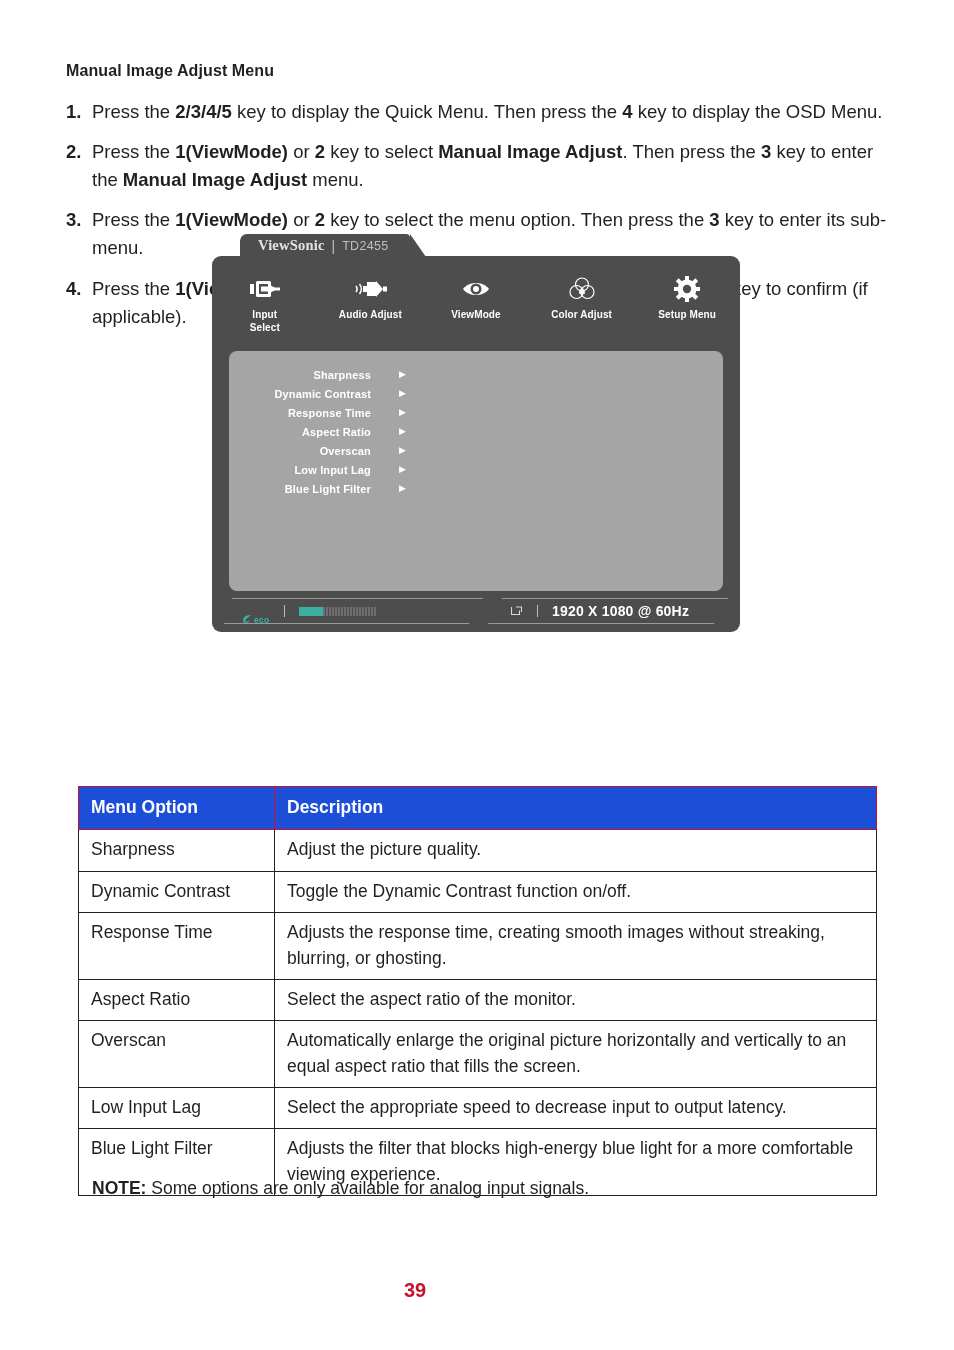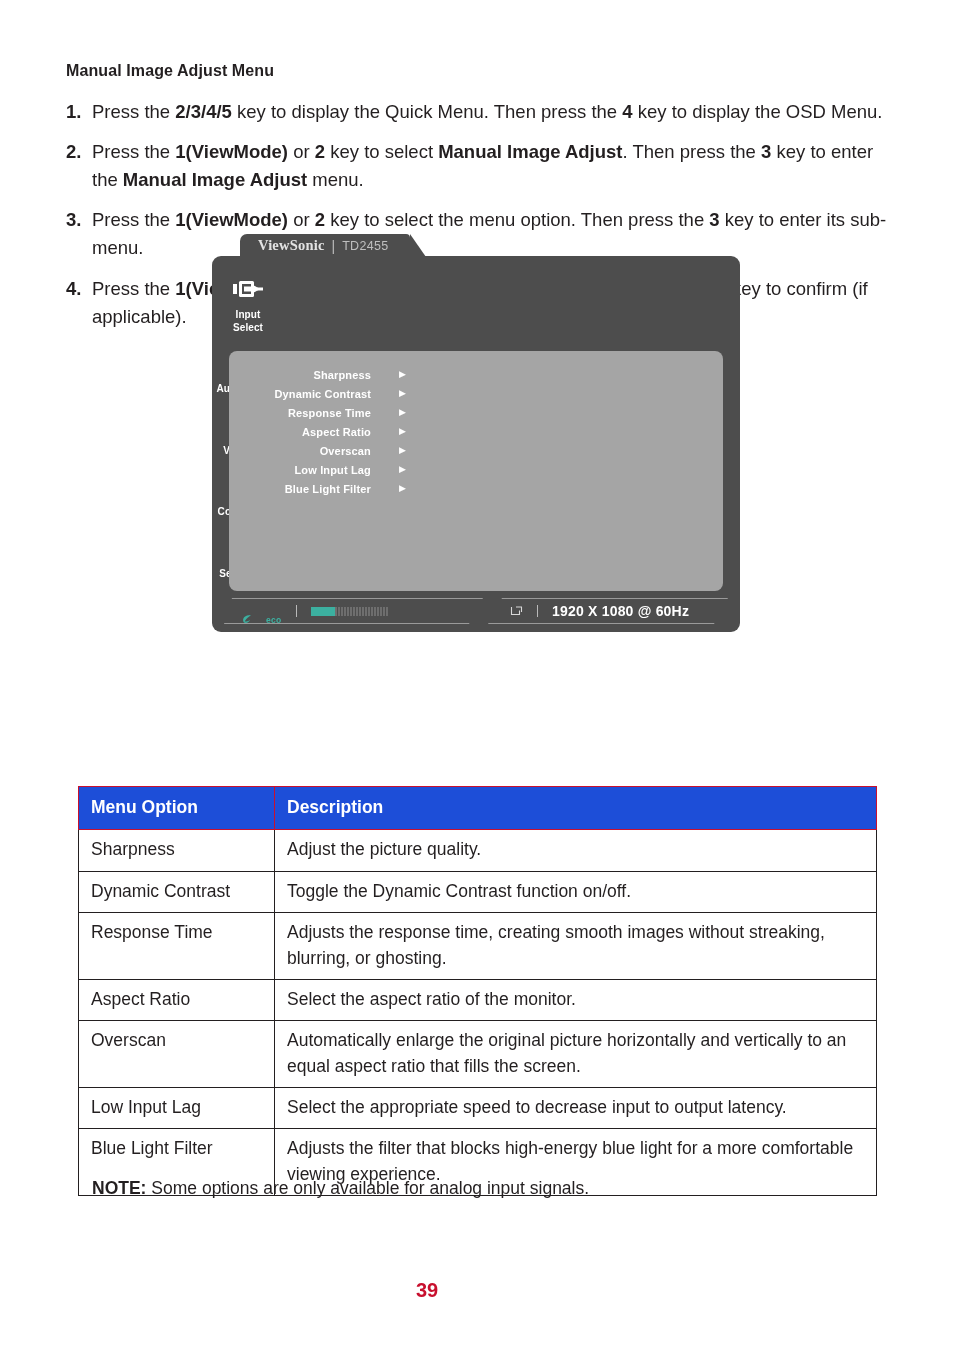--- a/index.html
+++ b/index.html
@@ -116,21 +116,20 @@
   .osd-iconbar {
     position: absolute;
     left: 0; top: 0;
     width: 528px;
     height: 100px;
     display: flex;
     align-items: flex-start;
     justify-content: space-around;
     padding-top: 12px;
     box-sizing: border-box;
-    flex-direction: column;
   }
   .osd-item {
     width: 72px;
     display: flex;
     flex-direction: column;
     align-items: center;
     padding: 6px 2px 8px 2px;
     border-radius: 7px;
     box-sizing: border-box;
   }
@@ -209,21 +208,21 @@
     clip-path: polygon(8px 0, 100% 0, calc(100% - 14px) 100%, 0 100%);
   }
   .status-seg.right {
     flex: 1 1 auto;
     padding-left: 22px;
     clip-path: polygon(14px 0, 100% 0, calc(100% - 14px) 100%, 0 100%);
   }
   .eco {
     display: flex;
     align-items: center;
-    gap: 14px;
+    gap: 2px;
     color: #3cb0a0;
     margin-top: 17px;
   }
   .eco-text {
     font-size: 8.5px;
     font-weight: bold;
     letter-spacing: .3px;
   }
   .bar-div {
     width: 1px;
@@ -294,21 +293,21 @@
     position: absolute;
     left: 92px;
     top: 1178px;
     font-size: 17.5px;
     color: #231f20;
   }
   .note b { font-weight: bold; }
 
   .pagenum {
     position: absolute;
-    left: 12px;
+    left: 0;
     top: 1279px;
     width: 830px;
     text-align: center;
     font-size: 20px;
     font-weight: bold;
     color: #c8102e;
   }
 </style>
 </head>
 <body>

